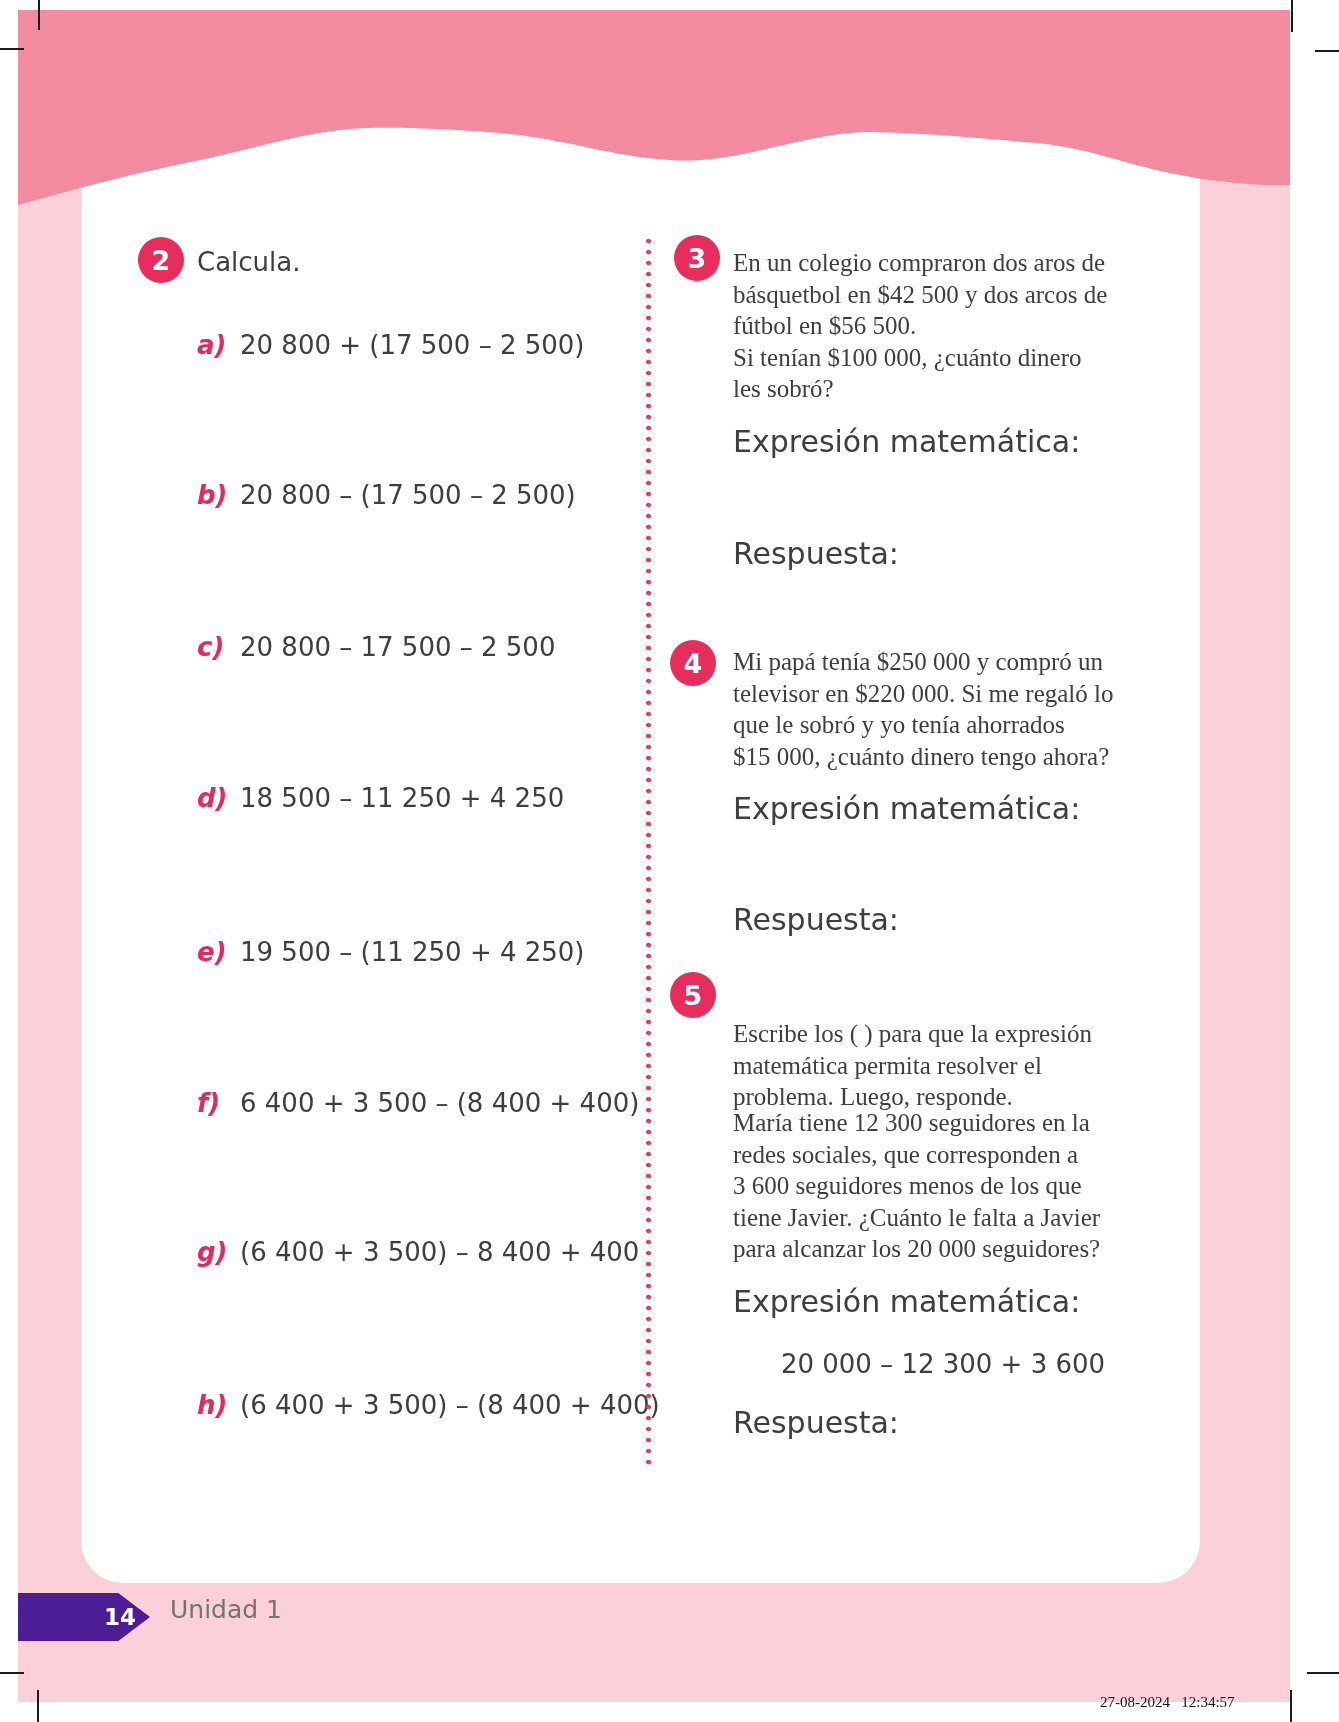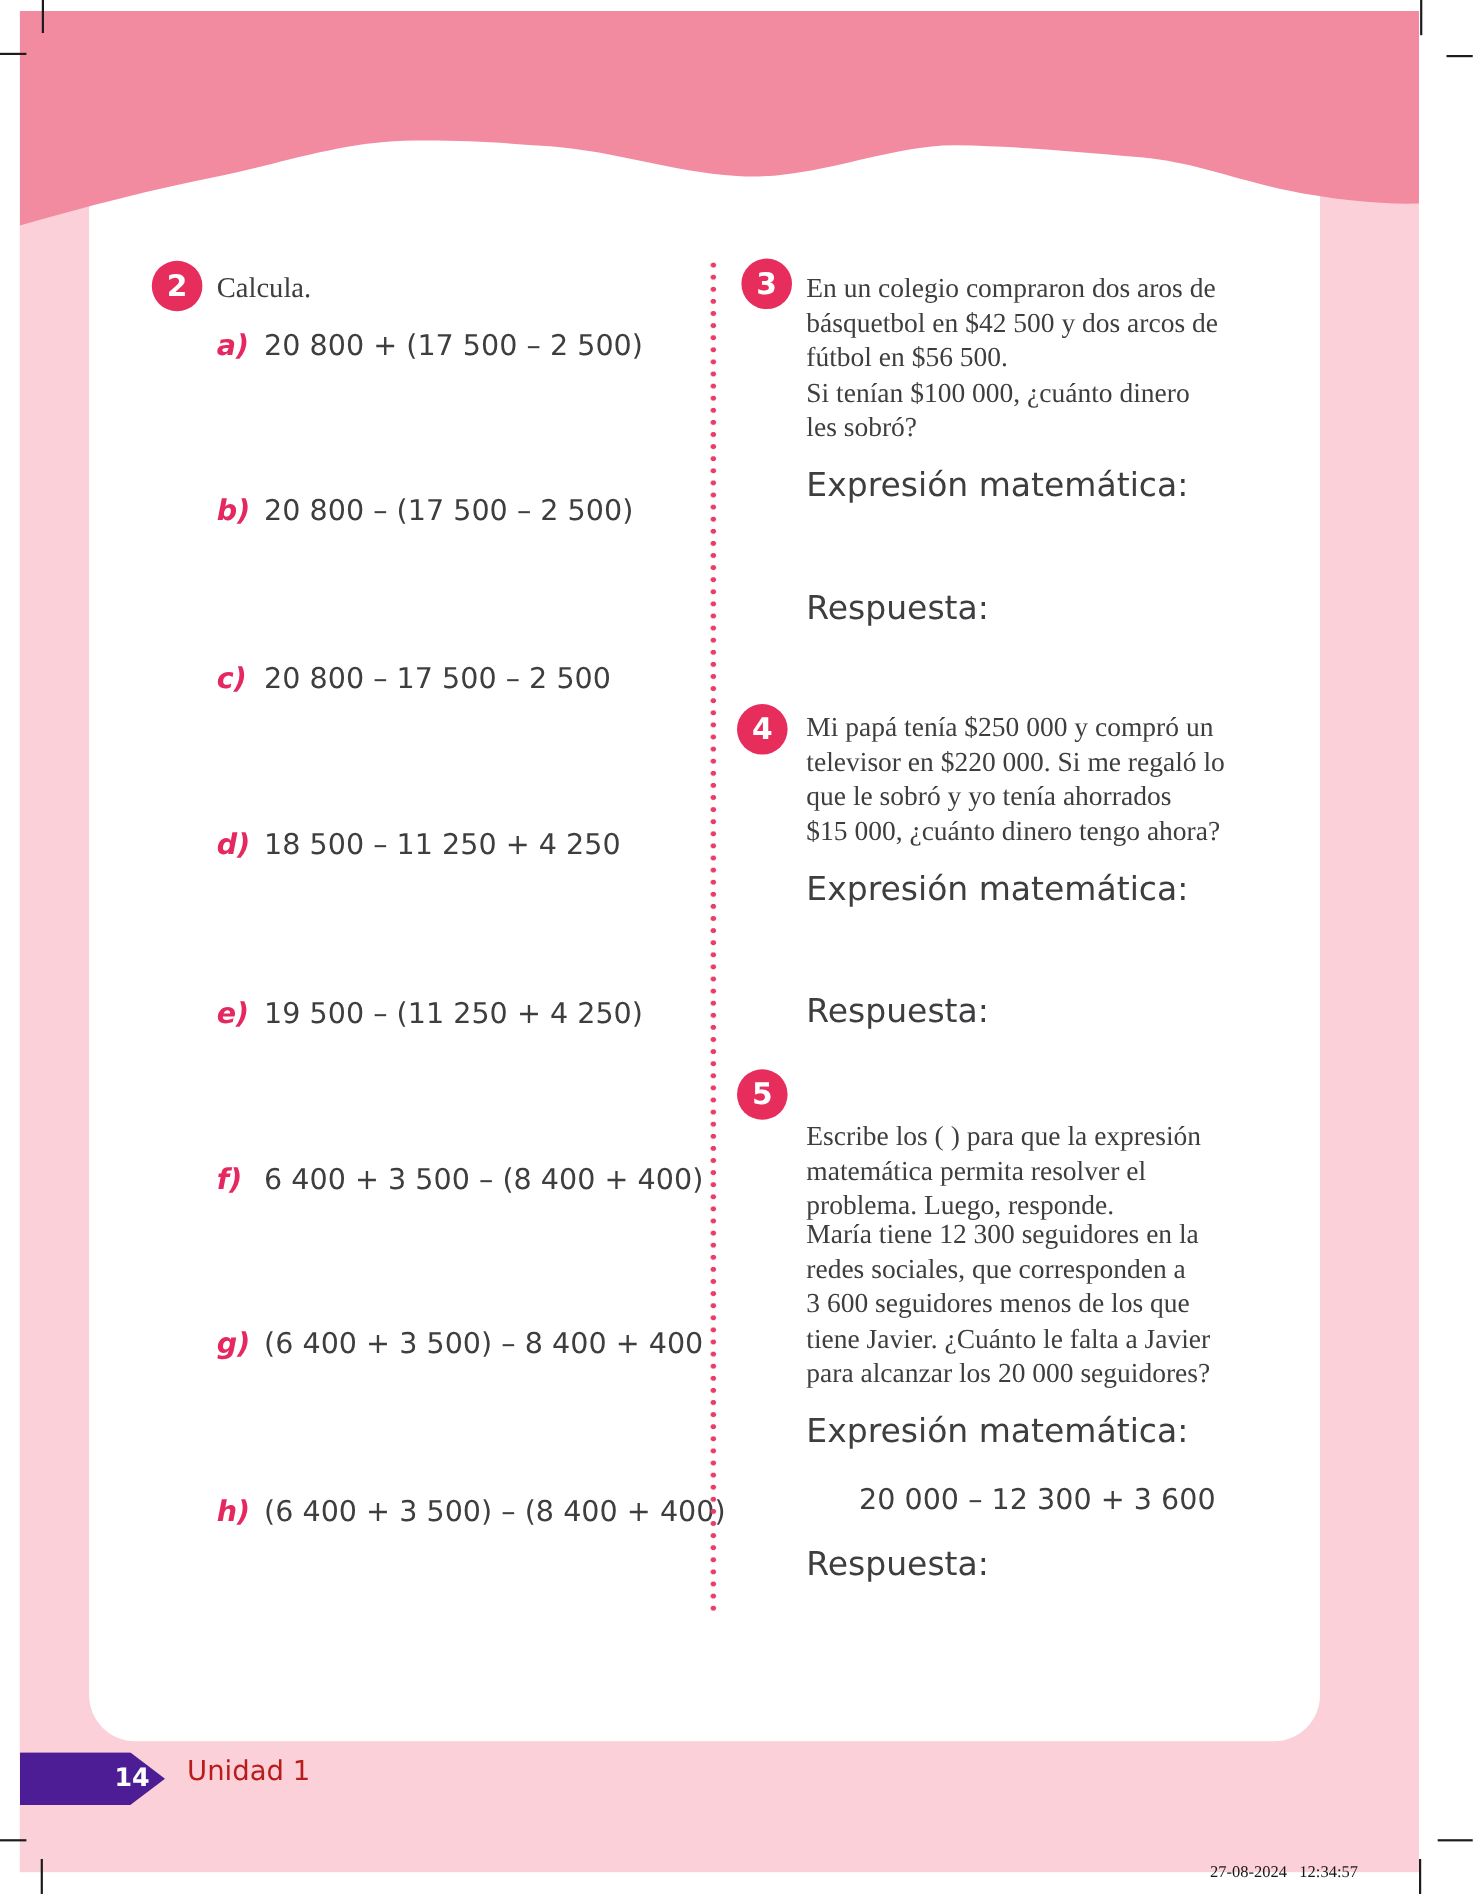--- a/index.html
+++ b/index.html
@@ -16,34 +16,34 @@
 
   .badge{
     position:absolute;width:46px;height:46px;border-radius:50%;
     display:flex;align-items:center;justify-content:center;
     color:#ffffff;font-size:27px;font-weight:bold;
   }
   .para{position:absolute;font-size:25px;line-height:31.5px;white-space:pre-line;font-family:Liberation Serif, serif;}
   .label-line{position:absolute;font-size:30px;line-height:31.5px;text-align:center;}
   .calc-item{position:absolute;display:flex;align-items:baseline;font-size:26px;line-height:32px;}
   .calc-item .letter{width:43px;font-weight:bold;font-style:italic;}
-  .calc-item .expr{white-space:pre;}
+  .calc-item .expr{white-space:pre;margin-top:30px;}
   .divider{
     position:absolute;width:5px;
     background-image:radial-gradient(circle at 2.5px 3px, #e73d68 2.2px, rgba(0,0,0,0) 2.6px);
     background-size:5px 11px;background-repeat:repeat-y;
   }
   .expr-centered{position:absolute;font-size:26px;text-align:center;white-space:pre;}
   .footer-tab{
     position:absolute;display:flex;align-items:center;justify-content:flex-start;
     color:#ffffff;font-size:23px;font-weight:bold;
     clip-path:polygon(0 0,76% 0,100% 50%,76% 100%,0 100%);
   }
   .footer-tab span{padding-left:86px;}
-  .footer-unit{position:absolute;font-size:25px;color:#b91c1c;}
+  .footer-unit{position:absolute;font-size:25px;color:#737373;}
   .print-mark{position:absolute;font-family:"Liberation Serif",serif;font-size:15px;color:#161616;white-space:pre;}
   .title-line{position:absolute;font-size:26px;line-height:32px;}
 </style>
 </head>
 <body>
 
 <div class="paper">
 
   <div class="page-bg"></div>
 
@@ -68,21 +68,21 @@
   <div class="crop v" style="left:1291px;top:0;height:32px;"></div>
   <div class="crop h" style="left:1315px;top:50px;width:24px;"></div>
   <div class="crop h" style="left:0;top:1672px;width:24px;"></div>
   <div class="crop v" style="left:37px;top:1690px;height:32px;"></div>
   <div class="crop h" style="left:1307px;top:1672px;width:32px;"></div>
   <div class="crop v" style="left:1290px;top:1690px;height:32px;"></div>
 
   <div class="badge" style="left:138px;top:237px;background:#e72d5c;">
     <span>2</span>
   </div>
-  <div class="title-line" style="left:197px;top:246px;font-family:Liberation Serif, serif;">Calcula.</div>
+  <div class="title-line" style="left:197px;top:246px;">Calcula.</div>
 
   <div class="calc-item" style="left:197px;top:299px;">
     <span class="letter" style="color:#e62861;">a)</span>
     <span class="expr">20 800 + (17 500 – 2 500)</span>
   </div>
   <div class="calc-item" style="left:197px;top:449px;">
     <span class="letter" style="color:#e62861;">b)</span>
     <span class="expr">20 800 – (17 500 – 2 500)</span>
   </div>
   <div class="calc-item" style="left:197px;top:601px;">

